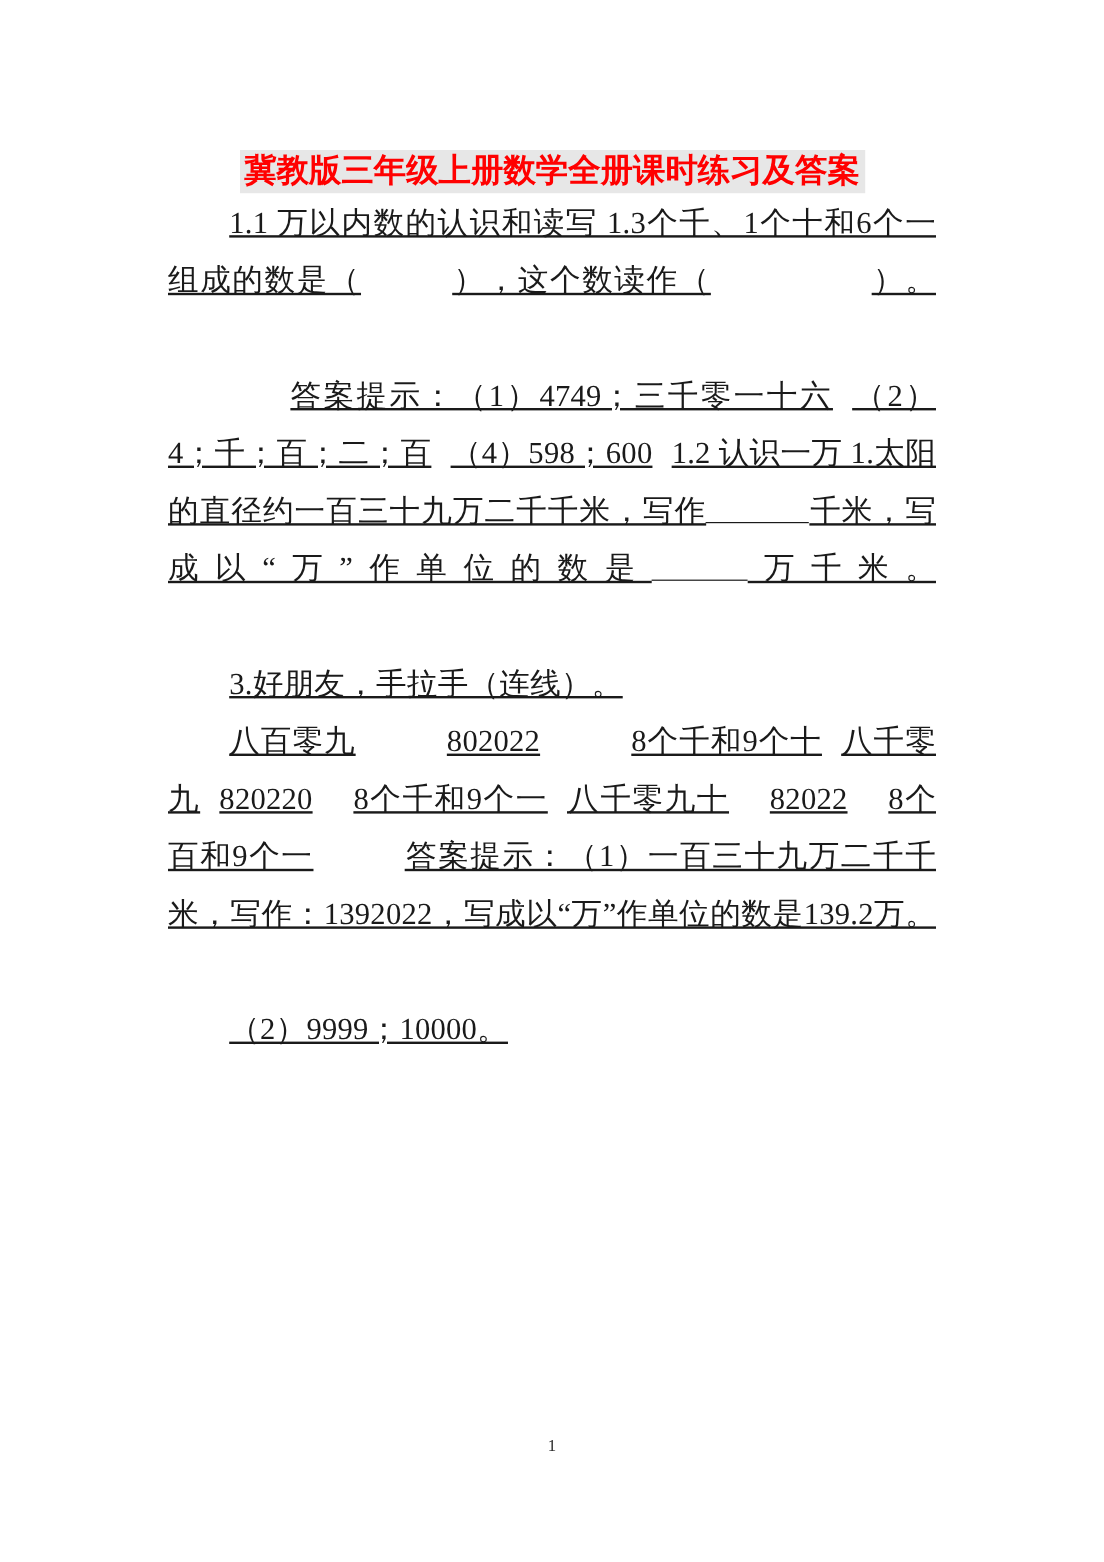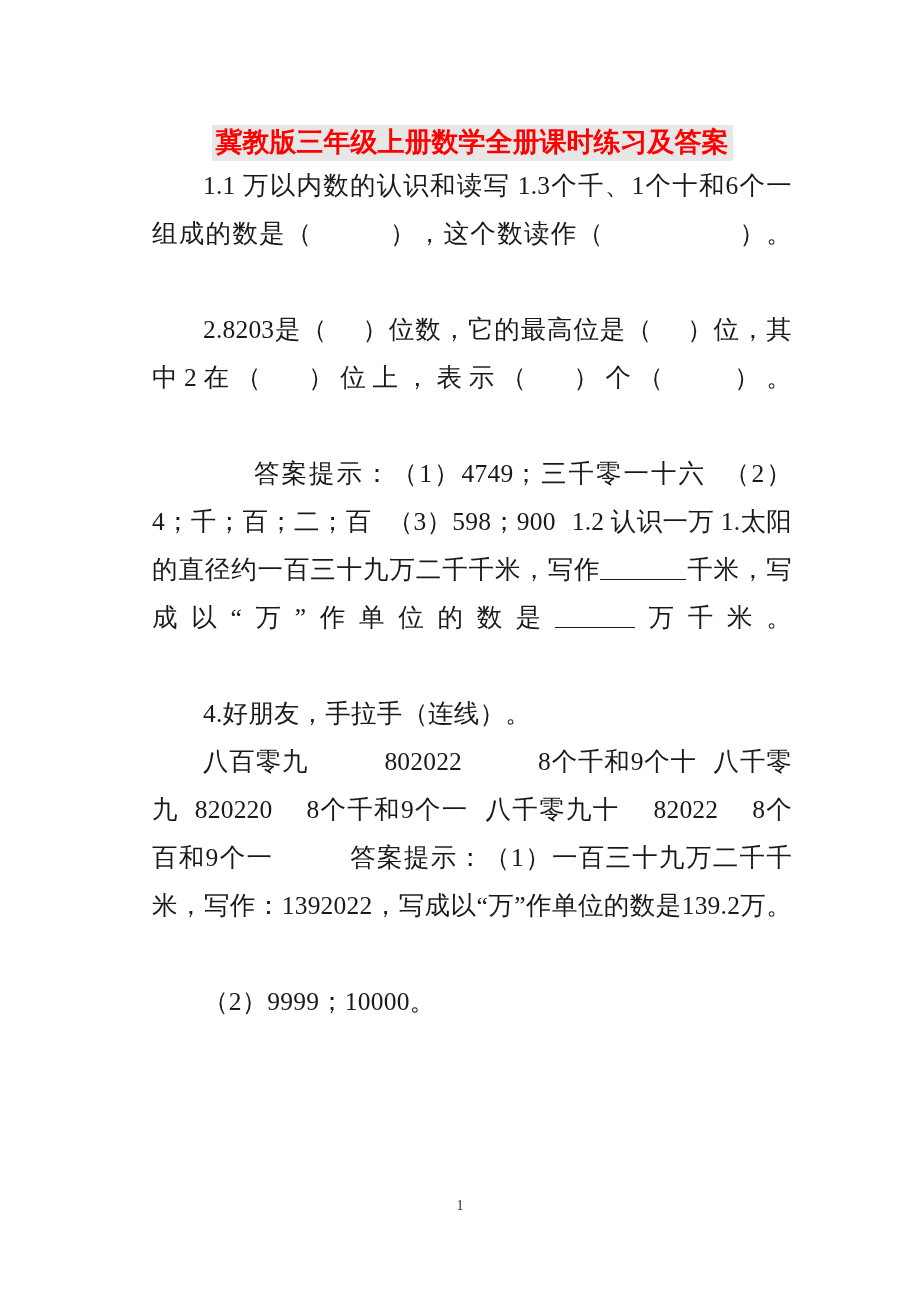--- a/index.html
+++ b/index.html
@@ -14,21 +14,21 @@
     width: 920px;
     height: 1302px;
     margin: 0 auto;
     background: #ffffff;
     overflow: hidden;
     box-sizing: border-box;
   }
 
   .doc-body {
     position: absolute;
-    left: 152px;
+    left: 140px;
     top: 0;
     width: 640px;
     height: 1180px;
     overflow: hidden;
   }
 
   
   .title-line {
     margin: 0;
     padding: 0;
@@ -56,20 +56,21 @@
     padding: 0;
     font-family: "Liberation Serif", "DejaVu Serif", serif;
     font-size: 25.5px;
     line-height: 48px;
     color: #1a1a1a;
     text-align: justify;
     text-justify: inter-character;
     text-indent: 51px;
     word-break: break-all;
     letter-spacing: 0.2px;
+    text-decoration: underline;
   }
 
   .para.indent-wide {
     text-indent: 102px;
   }
 
   
   .para::after {
     content: "";
     display: inline-block;
@@ -111,27 +112,26 @@
 <body>
 
 <div class="page">
 
   <div class="doc-body">
 
     <h1 class="title-line"><span class="title-text">冀教版三年级上册数学全册课时练习及答案</span></h1>
 
     <p class="para"><span>1.1 万以内数的认识和读写 1.3个千、1个十和6个一组成的数是（</span><span class="gap-xl"></span><span>），这个数读作（</span><span class="gap-xl"></span><span class="gap-l"></span><span>）。</span></p>
 
-    <p class="para"><span>2.8203是（</span><span class="gap-m"></span><span>）位数，它的最高位是（</span><span class="gap-m"></span><span>）位，其中2在（</span><span class="gap-m"></span><span>）位上，表示（</span><span class="gap-m"></span><span>）个（</span><span class="gap-l"></span><span>）。</span></p>
 
 
-    <p class="para indent-wide"><span>答案提示：（1）4749；三千零一十六</span><span class="gap-s"></span><span>（2）4；千；百；二；百</span><span class="gap-s"></span><span>（3）598；900</span><span class="gap-s"></span><span>1.2 认识一万 1.太阳的直径约一百三十九万二千千米，写作</span><span class="blank-line bw-80"></span><span>千米，写成以“万”作单位的数是</span><span class="blank-line bw-70"></span><span>万千米。</span></p>
+    <p class="para indent-wide"><span>答案提示：（1）4749；三千零一十六</span><span class="gap-s"></span><span>（2）4；千；百；二；百</span><span class="gap-s"></span><span>（4）598；600</span><span class="gap-s"></span><span>1.2 认识一万 1.太阳的直径约一百三十九万二千千米，写作</span><span class="blank-line bw-80"></span><span>千米，写成以“万”作单位的数是</span><span class="blank-line bw-70"></span><span>万千米。</span></p>
 
 
-    <p class="para nostretch"><span>4.好朋友，手拉手（连线）。</span></p>
+    <p class="para nostretch"><span>3.好朋友，手拉手（连线）。</span></p>
 
     <p class="para"><span>八百零九</span><span class="gap-xl"></span><span>802022</span><span class="gap-xl"></span><span>8个千和9个十</span><span class="gap-s"></span><span>八千零九</span><span class="gap-s"></span><span>820220</span><span class="gap-m"></span><span>8个千和9个一</span><span class="gap-s"></span><span>八千零九十</span><span class="gap-m"></span><span>82022</span><span class="gap-m"></span><span>8个百和9个一</span><span class="gap-xl"></span><span>答案提示：（1）一百三十九万二千千米，写作：1392022，写成以“万”作单位的数是139.2万。</span></p>
 
     <p class="para nostretch"><span>（2）9999；10000。</span></p>
 
   </div>
 
   <div class="footer"><span>1</span></div>
 
 </div>

